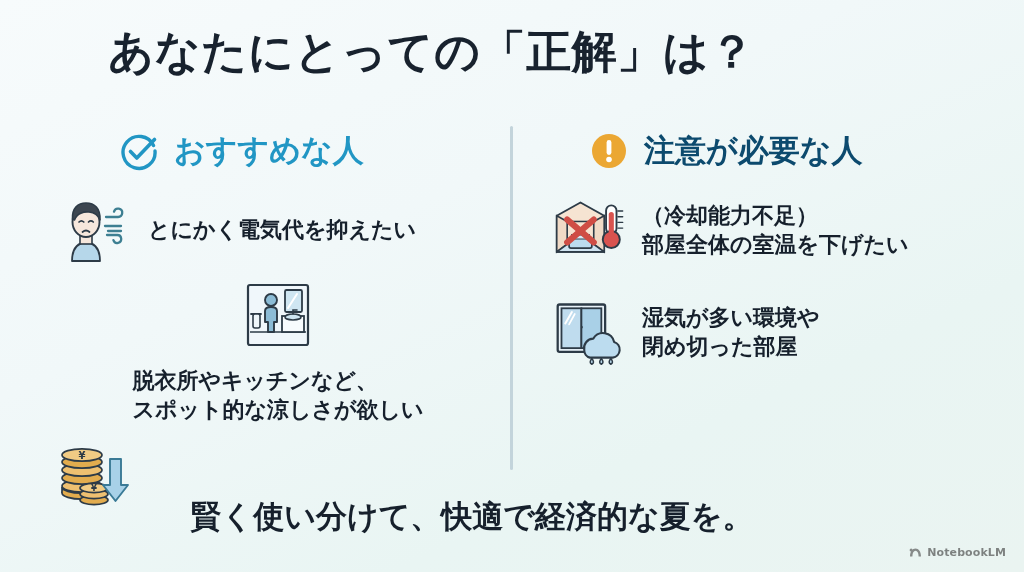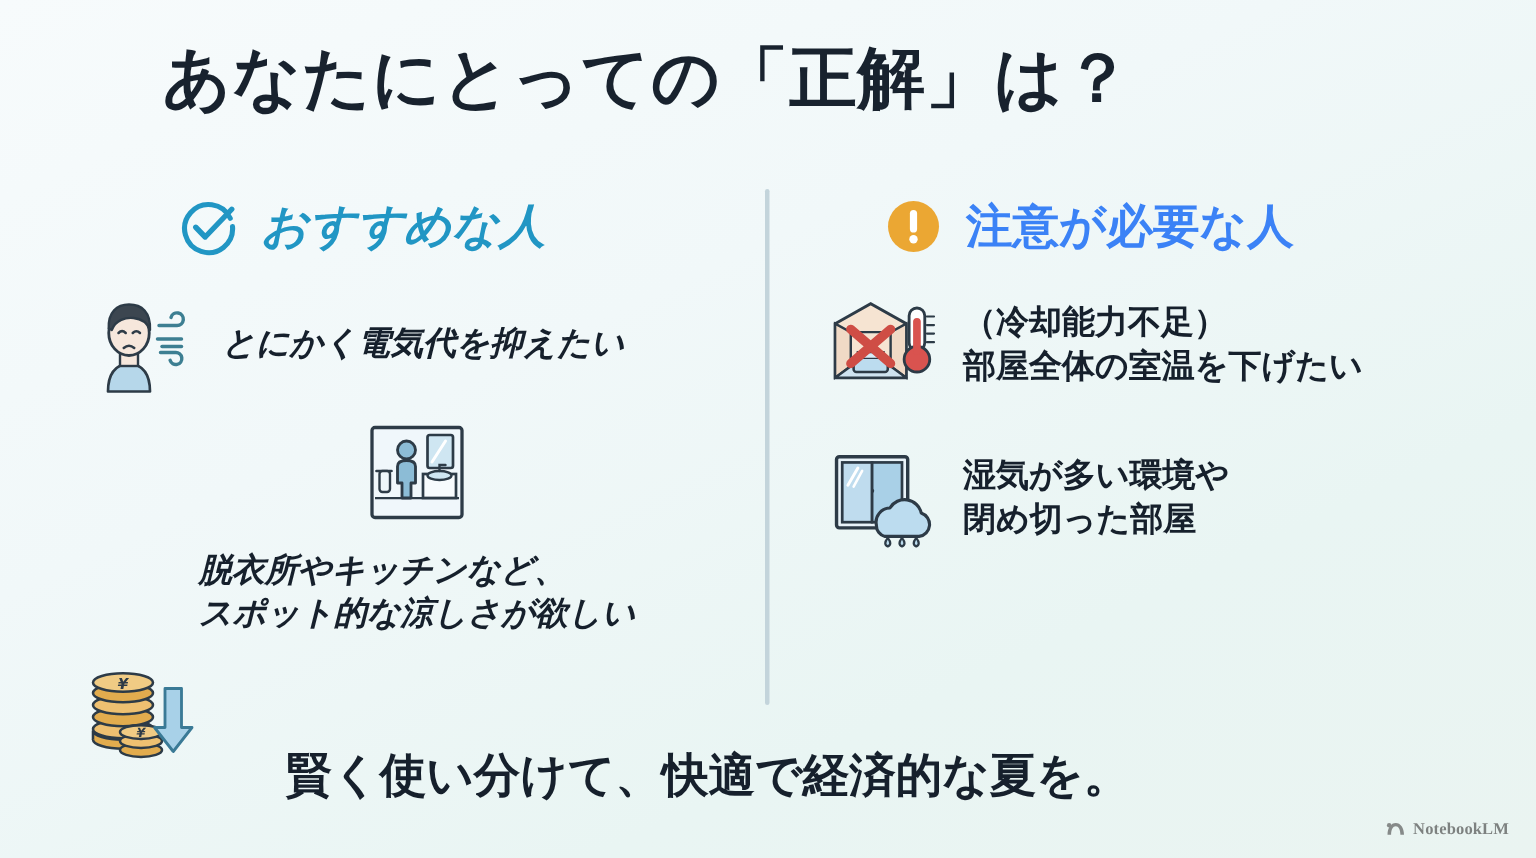--- a/index.html
+++ b/index.html
@@ -43,38 +43,38 @@
     height: 344px;
     background: #c3d4db;
     border-radius: 2px;
   }
 
   
   .col {
     position: absolute;
     top: 124px;
   }
-  .col-left  { left: 58px;  width: 440px; font-style: italic; }
+  .col-left  { left: 58px;  width: 440px; }
   .col-right { left: 552px; width: 450px; }
 
   .col-head {
     display: flex;
     align-items: center;
     gap: 14px;
     height: 54px;
     margin-left: 60px;
   }
   .col-right .col-head { margin-left: 36px; }
   .col-head-label {
     font-size: 31px;
     font-weight: 700;
     white-space: nowrap;
   }
   .head-blue   { color: #2196c4; }
-  .head-orange { color: #3b82f6; }
+  .head-orange { color: #0c4a6e; }
 
   
   .items { margin-top: 14px; }
   .item {
     display: flex;
     align-items: center;
     gap: 16px;
     margin-bottom: 10px;
     min-height: 76px;
   }
@@ -124,21 +124,20 @@
     display: flex;
     align-items: center;
     gap: 5px;
     opacity: 0.62;
   }
   .watermark-label {
     font-size: 11px;
     font-weight: 600;
     color: #3c3c3c;
     letter-spacing: 0.1px;
-    font-family: Liberation Serif, serif;
   }
 </style>
 </head>
 <body>
 
 <div class="slide">
 
   <div class="title">あなたにとっての「正解」は？</div>
 
   <div class="divider"></div>

